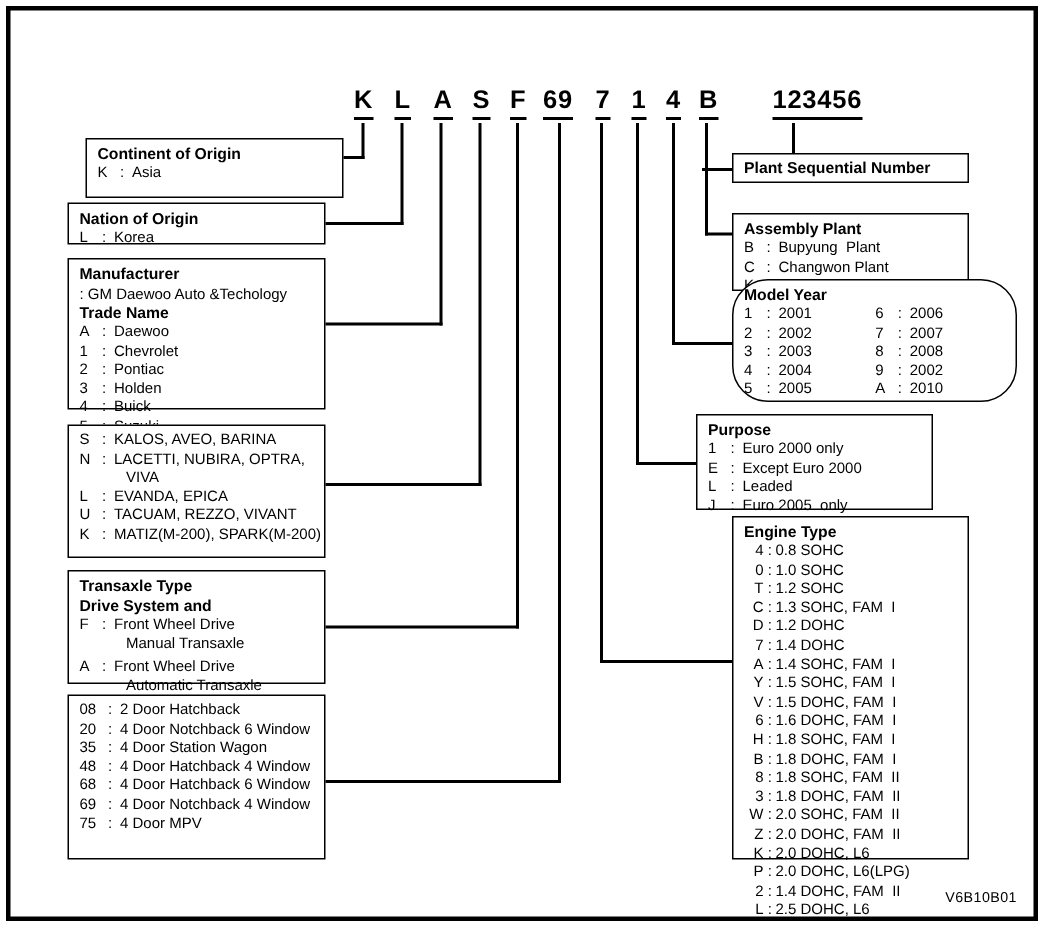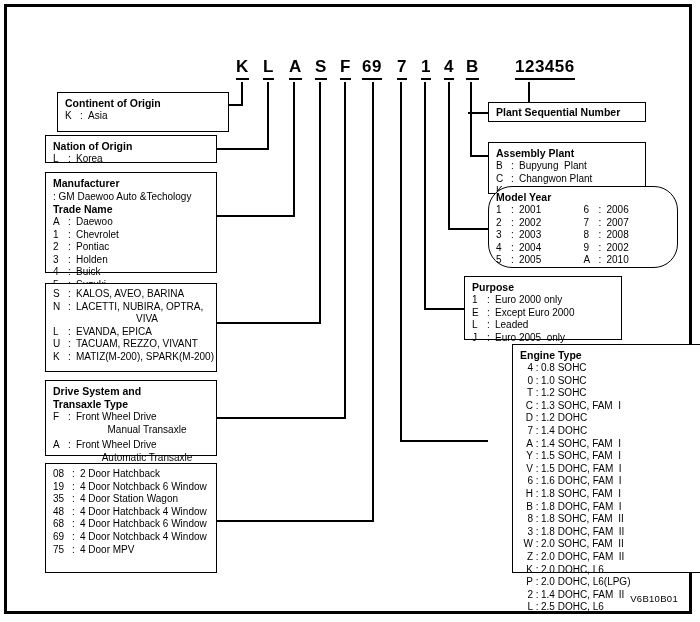--- a/index.html
+++ b/index.html
@@ -87,21 +87,20 @@
   .entry .sep {
     flex: 0 0 auto;
     width: 8px;
   }
   .entry .v { flex: 1 1 auto; white-space: pre; }
   .entry-cont {
     font-size: 10px;
     line-height: 12.6px;
     white-space: pre;
     padding-left: 31px;
-    text-align: center;
   }
   .two-col {
     display: flex;
     gap: 0px;
   }
   .two-col .col { width: 50%; }
 
   
   .ln {
     position: absolute;
@@ -253,22 +252,22 @@
       <span class="v">TACUAM, REZZO, VIVANT</span>
     </div>
     <div class="entry">
       <span class="k">K</span>
       <span class="sep">:</span>
       <span class="v">MATIZ(M-200), SPARK(M-200)</span>
     </div>
   </div>
 
   <div class="box" style="left:45px; top:380px; width:172px; height:76px;">
+    <div class="box-title">Transaxle Type</div>
     <div class="box-title">Drive System and</div>
-    <div class="box-title">Transaxle Type</div>
     <div class="entry">
       <span class="k">F</span>
       <span class="sep">:</span>
       <span class="v">Front Wheel Drive</span>
     </div>
     <div class="entry-cont">Manual Transaxle</div>
     <div class="entry" style="margin-top:3px;">
       <span class="k">A</span>
       <span class="sep">:</span>
       <span class="v">Front Wheel Drive</span>
@@ -276,21 +275,21 @@
     <div class="entry-cont">Automatic Transaxle</div>
   </div>
 
   <div class="box" style="left:45px; top:463px; width:172px; height:110px;">
     <div class="entry">
       <span class="k wide">08</span>
       <span class="sep">:</span>
       <span class="v">2 Door Hatchback</span>
     </div>
     <div class="entry">
-      <span class="k wide">19</span>
+      <span class="k wide">20</span>
       <span class="sep">:</span>
       <span class="v">4 Door Notchback 6 Window</span>
     </div>
     <div class="entry">
       <span class="k wide">35</span>
       <span class="sep">:</span>
       <span class="v">4 Door Station Wagon</span>
     </div>
     <div class="entry">
       <span class="k wide">48</span>
@@ -414,21 +413,21 @@
       <span class="sep">:</span>
       <span class="v">Leaded</span>
     </div>
     <div class="entry">
       <span class="k">J</span>
       <span class="sep">:</span>
       <span class="v">Euro 2005  only</span>
     </div>
   </div>
 
-  <div class="box" style="left:512px; top:344px; width:189px; height:229px;">
+  <div class="box" style="left:488px; top:344px; width:158px; height:229px;">
     <div class="box-title">Engine Type</div>
     <div class="entry">
       <span class="k" style="text-align:right;width:13px;">4</span>
       <span class="sep">&nbsp;:</span>
       <span class="v">0.8 SOHC</span>
     </div>
     <div class="entry">
       <span class="k" style="text-align:right;width:13px;">0</span>
       <span class="sep">&nbsp;:</span>
       <span class="v">1.0 SOHC</span>

